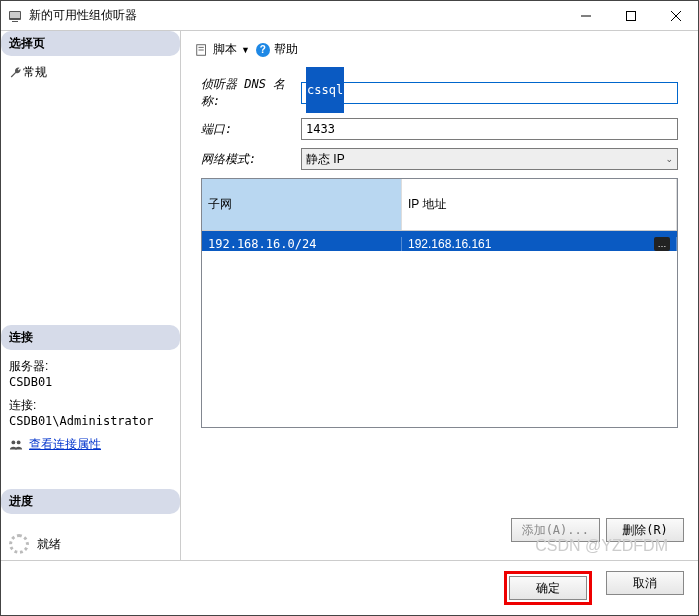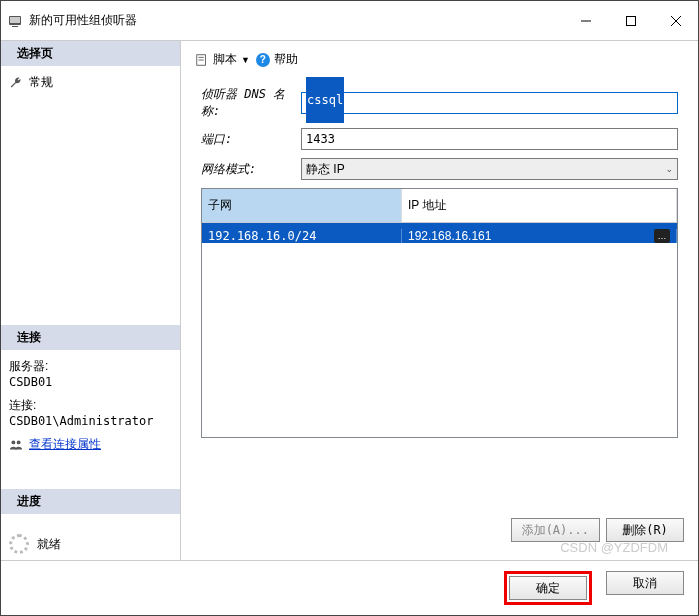--- a/index.html
+++ b/index.html
@@ -1,61 +1,61 @@
 <!DOCTYPE html>
 <html><head>
 <meta charset="utf-8">
 <style>
 * { box-sizing: border-box; margin: 0; padding: 0; font-family: "Microsoft YaHei", "SimSun", sans-serif; font-size: 12px; }
 body { background: #fff; }
 .window { width: 699px; height: 616px; border: 1px solid #444; display: flex; flex-direction: column; background: #fff; }
-.titlebar { height: 40px; display: flex; align-items: center; border-bottom: 1px solid #ccc; }
+.titlebar { height: 30px; display: flex; align-items: center; border-bottom: 1px solid #ccc; }
 .titlebar .ticon { width: 16px; height: 16px; margin: 0 6px; }
 .title-text { flex: 1; }
 .win-btns { display: flex; }
 .win-btn { width: 45px; height: 29px; display: flex; align-items: center; justify-content: center; font-size: 14px; }
 .win-btn svg { display: block; }
 .body { flex: 1; display: flex; min-height: 0; }
 .left { width: 180px; background: #fff; border-right: 1px solid #ccc; display: flex; flex-direction: column; }
-.section-head { background: #d6dbe9; padding: 4px 16px; font-weight: bold; }
+.section-head { background: #d6dbe9; padding: 4px 8px; font-weight: bold; border-radius: 10px; }
 .section-body { padding: 6px 8px; }
-.nav-item { display: flex; align-items: center; gap: 6px; padding: 2px 0; }
+.nav-item { display: flex; align-items: center; padding: 2px 0; }
 .server-label, .conn-label { margin-top: 2px; }
 .server-val, .conn-val { font-family: "SimSun", monospace; margin-bottom: 8px; }
 .link { color: #0033cc; text-decoration: underline; cursor: pointer; display: flex; align-items: center; gap: 6px; }
 .spinner { width: 20px; height: 20px; border: 3px dotted #bbb; border-radius: 50%; display: inline-block; margin-right: 8px; vertical-align: middle; }
 .progress-row { display: flex; align-items: center; padding: 6px 8px; margin-top: 14px; }
 .right { flex: 1; display: flex; flex-direction: column; padding: 10px 14px 8px 14px; min-width: 0; }
 .toolbar { display: flex; align-items: center; gap: 6px; margin-bottom: 18px; }
 .toolbar .tbtn { display: flex; align-items: center; gap: 4px; }
 .help-circle { width: 14px; height: 14px; border-radius: 50%; background: #1e88e5; color: #fff; display: inline-flex; align-items: center; justify-content: center; font-size: 10px; font-weight: bold; }
 .form { padding: 0 6px; }
 .form-row { display: flex; align-items: center; margin-bottom: 8px; }
 .form-label { width: 100px; font-family: "SimSun", monospace; font-style: italic; }
 .form-input { flex: 1; height: 22px; border: 1px solid #7a7a7a; padding: 0 4px; font-family: "SimSun", monospace; }
 .dns-input { border: 1px solid #0066cc; }
 .dns-inner { background: #0a5ac2; color: #fff; padding: 16px 1px; font-family: "SimSun", monospace; }
 .select { flex: 1; height: 22px; border: 1px solid #7a7a7a; display: flex; align-items: center; justify-content: space-between; padding: 0 4px; background: #eee; }
 .net-table { border: 1px solid #828790; margin-top: 4px; height: 250px; background: #fff; overflow: hidden; }
 .net-head { display: flex; background: #fff; border-bottom: 1px solid #ccc; }
-.net-head .th { padding: 8px 6px; border-right: 1px solid #ddd; }
+.net-head .th { padding: 17px 6px; border-right: 1px solid #ddd; }
 .th1 { width: 200px; background: #b9d7f1; }
 .th2 { flex: 1; }
 .net-row { display: flex; background: #0a5ac2; color: #fff; height: 20px; align-items: flex-end; }
 .net-row .td { padding: 0 6px; border-right: 1px solid rgba(255,255,255,0.3); font-family: "SimSun", monospace; }
 .td1 { width: 200px; }
 .td2 { flex: 1; display: flex; align-items: center; justify-content: space-between; }
 .row-icon { width: 16px; height: 14px; background: #222; border-radius: 2px; display: inline-flex; align-items: center; justify-content: center; font-size: 9px; }
 .right-bottom { margin-top: auto; display: flex; justify-content: flex-end; gap: 6px; padding: 6px 0 10px 0; }
 .btn { min-width: 78px; height: 24px; border: 1px solid #888; background: linear-gradient(#fafafa,#e6e6e6); padding: 0 10px; font-family: "SimSun", monospace; }
 .btn[disabled] { color: #888; }
 .footer { border-top: 1px solid #ccc; padding: 10px 14px; display: flex; justify-content: flex-end; gap: 14px; }
 .ok-wrap { border: 3px solid #e00; padding: 2px; }
 .flex-spacer { flex: 1; }
-.watermark { position: absolute; right: 30px; bottom: 60px; color: #ccc; font-size: 13px; pointer-events: none; }
+.watermark { position: absolute; right: 30px; bottom: 60px; color: #ccc; font-size: 16px; pointer-events: none; }
 .window { position: relative; }
 </style>
 </head>
 <body>
 
 <div class="window">
   <div class="titlebar">
     <svg class="ticon" viewBox="0 0 16 16">
         <rect x="2" y="3" width="12" height="9" fill="#555" rx="1"></rect>
         <rect x="3" y="4" width="10" height="6" fill="#ccc"></rect>

